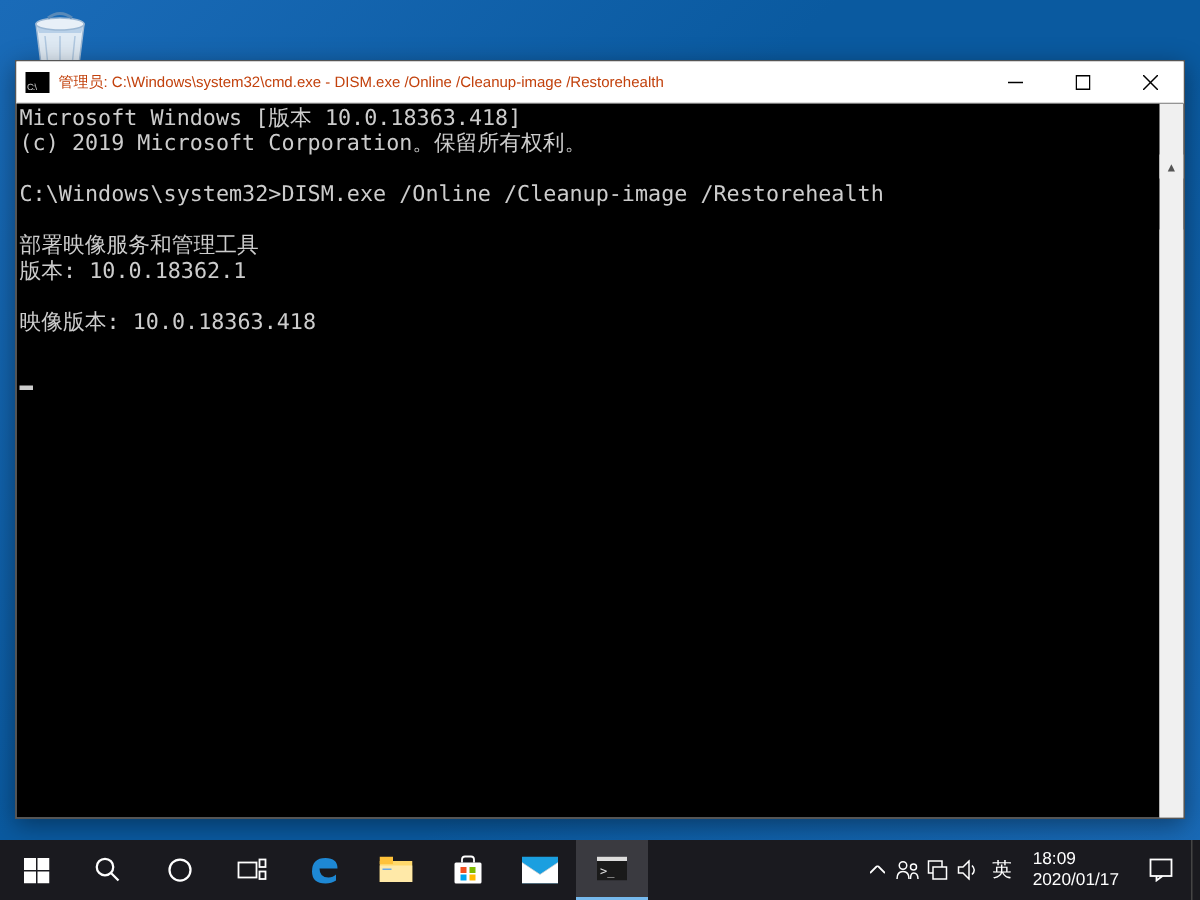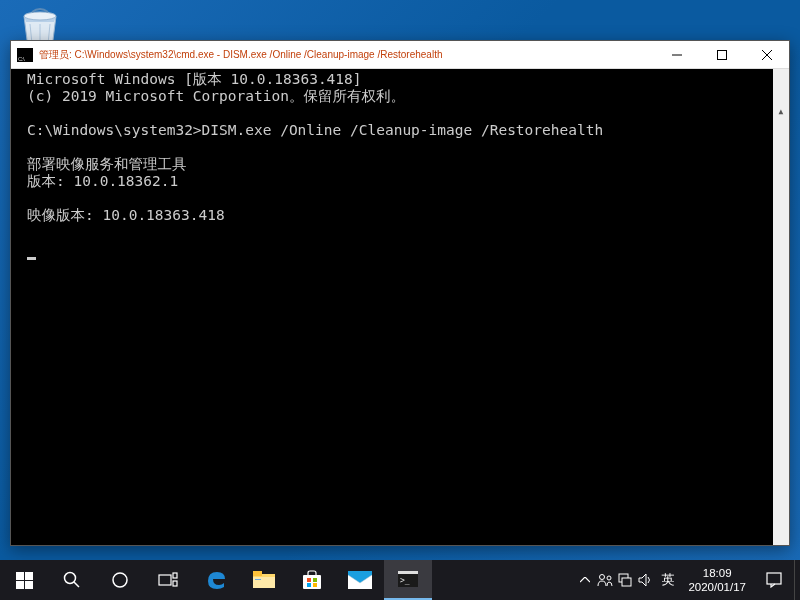--- a/index.html
+++ b/index.html
@@ -27,21 +27,21 @@
   .titlebar-icon::before { content:"C:\\"; color:#ccc; font-size:6px; position:relative; top:-1px; left:1px; letter-spacing:-0.5px;}
   .titlebar-title { font-size: 10px; color: #c2410c; flex: 1; white-space: nowrap; overflow: hidden; }
   .window-controls { display: flex; height: 100%; }
   .window-controls div {
     width: 45px; height: 100%; display: flex; align-items: center; justify-content: center;
     font-size: 10px; color: #000; cursor: default;
   }
   .cmd-body {
     flex: 1; background: #000; color: #ccc;
     font-family: "NSimSun","SimSun","Consolas",monospace;
-    font-size: 14.5px; line-height: 17px; padding: 2px 0 0 16px;
+    font-size: 14.5px; line-height: 17px; padding: 2px 0 0 2px;
     white-space: pre; overflow: hidden; position: relative;
   }
   .cmd-scrollbar { position:absolute; top:0; right:0; width:16px; height:100%; background:#f0f0f0; }
   .cmd-scrollbar .arrow { height:16px; background:#f0f0f0; display:flex;align-items:center;justify-content:center;color:#555;font-size:8px;}
   .cmd-scrollbar .track { height:calc(100% - 32px); background:#f0f0f0;}
   .cursor {
     display:inline-block; width:9px; height:3px; background:#ccc; vertical-align: bottom;
     position: relative; top: 2px;
   }
   
@@ -51,21 +51,21 @@
   }
   .taskbar-left { display:flex; height:100%; }
   .taskbar-btn {
     width: 48px; height:40px; display:flex; align-items:center; justify-content:center;
     color:#fff;
   }
   .taskbar-btn.active { background:#3a3a40; border-bottom:2px solid #76b9ed; }
   .taskbar-right { margin-left:auto; display:flex; align-items:center; height:100%; color:#fff; font-size:11px; }
   .tray-icon { width:20px; display:flex; justify-content:center; align-items:center; height:100%; font-size:12px;}
   .ime { padding:0 6px; font-size:13px; }
-  .clock { padding: 0 8px; text-align:center; line-height:14px; font-size:11.5px;}
+  .clock { padding: 0 8px; line-height:14px; font-size:11.5px;}
   .notif { width:40px; display:flex; justify-content:center; align-items:center; }
   .show-desktop { width:6px; height:100%; border-left:1px solid #444; }
   svg { display:block; }
 </style>
 </head>
 <body>
 
 <div class="desktop">
 
   <div class="recycle-bin">

